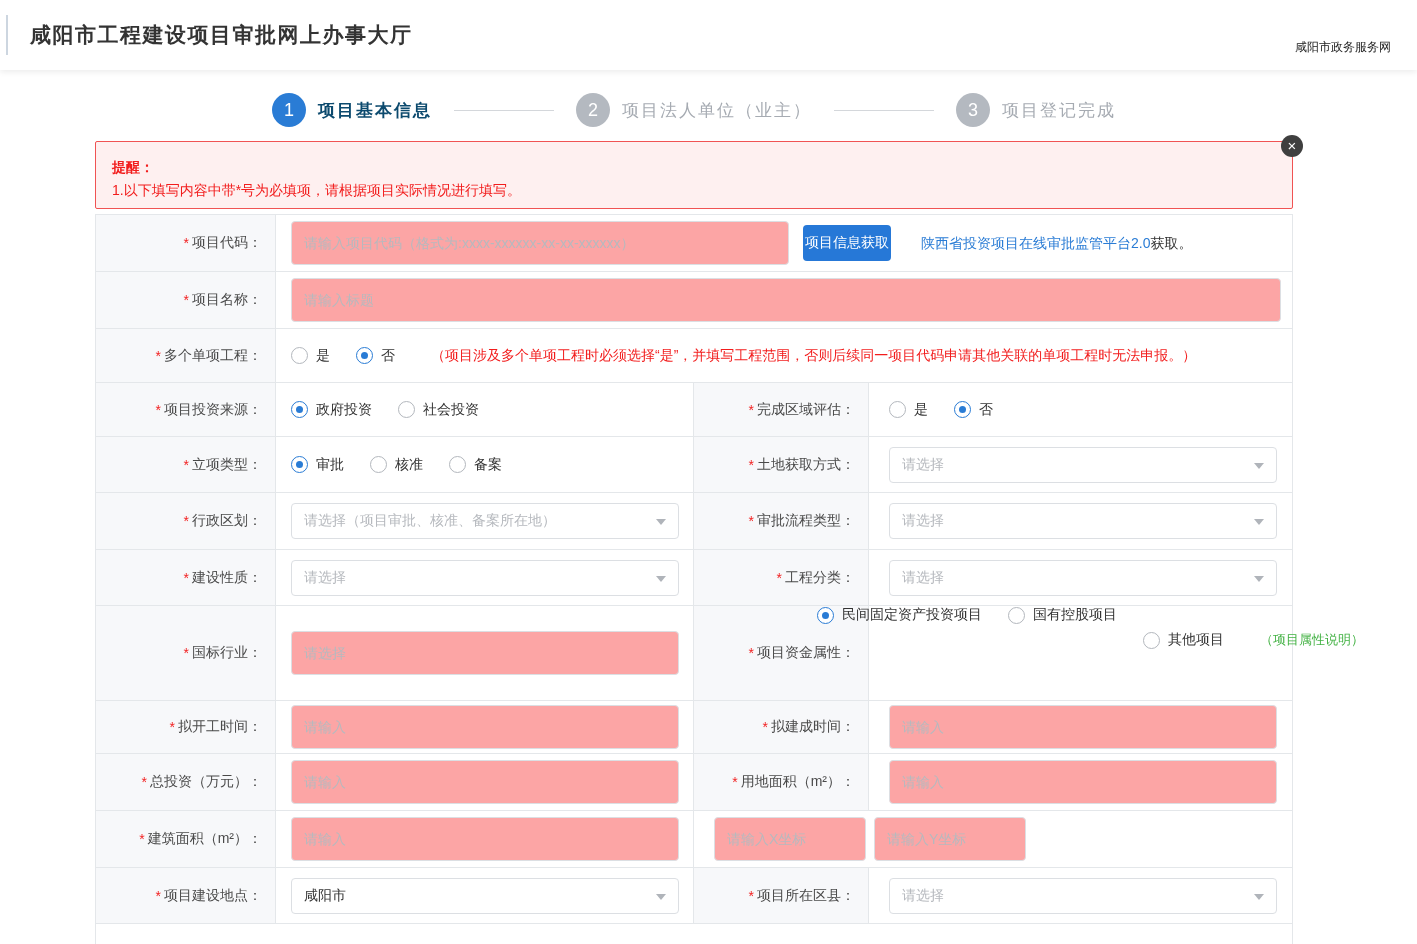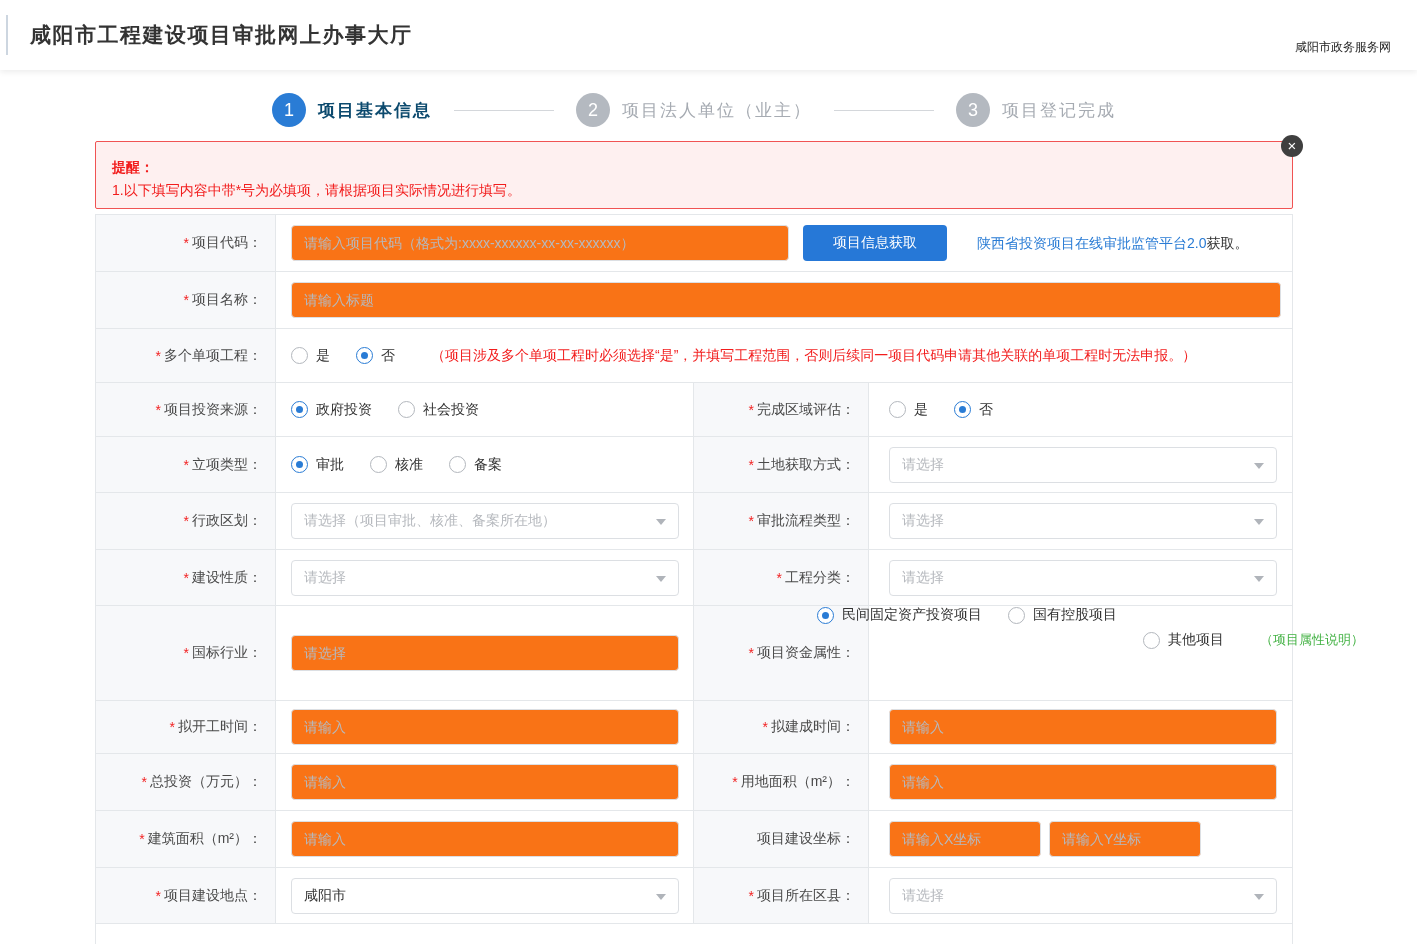--- a/index.html
+++ b/index.html
@@ -28,30 +28,30 @@
   .frow { display:flex; border-bottom:1px solid #e4e7ea; height:56px; }
   .frow.tall { height:95px; }
   .frow.partial { height:44px; border-bottom:none; align-items:flex-start; }
   .lc { width:180px; background:#f7f8fa; border-right:1px solid #e4e7ea; display:flex; align-items:center; justify-content:flex-end; padding-right:13px; font-size:14px; color:#4a4a4a; flex:none; }
   .lc2 { width:175px; }
   .cc { flex:1; display:flex; align-items:center; padding-left:15px; background:#fff; min-width:0; }
   .cc.half { width:418px; flex:none; border-right:1px solid #e4e7ea; }
   .cc.right { padding-left:20px; }
   .req { color:#f22222; margin-right:3px; }
 
-  .tin { height:36px; border:1px solid #dcdfe3; border-radius:4px; font-size:14px; color:#333; padding:0 12px; outline:none; font-family:inherit; background:#f97316; }
+  .tin { height:44px; border:1px solid #dcdfe3; border-radius:4px; font-size:14px; color:#333; padding:0 12px; outline:none; font-family:inherit; background:#fca5a5; }
   .tin::placeholder { color:#b6b9be; }
   .w498{width:498px} .w990{width:990px} .w388{width:388px} .w152{width:152px}
 
   .tsel { position:relative; height:36px; border:1px solid #dcdfe3; border-radius:4px; background:#fff; display:flex; align-items:center; padding:0 30px 0 12px; cursor:pointer; }
   .tsel .ph { font-size:14px; color:#b6b9be; white-space:nowrap; overflow:hidden; }
   .tsel .val { font-size:14px; color:#333; }
   .caret { position:absolute; right:12px; top:15px; width:0; height:0; border-left:5px solid transparent; border-right:5px solid transparent; border-top:6px solid #b0b4ba; }
 
-  .btn-primary { height:36px; margin-left:14px; padding:0 30px; background:#2678d7; color:#fff; border:none; border-radius:4px; font-size:14px; font-family:inherit; cursor:pointer; white-space:nowrap; }
+  .btn-primary { height:36px; margin-left:14px; padding:0 2px; background:#2678d7; color:#fff; border:none; border-radius:4px; font-size:14px; font-family:inherit; cursor:pointer; white-space:nowrap; }
 
   .hint { margin-left:30px; font-size:14px; line-height:22px; color:#333; white-space:nowrap; }
   .hint-link { color:#2a7cd5; text-decoration:none; cursor:pointer; }
 
   .ritem { display:inline-flex; align-items:center; margin-right:26px; cursor:pointer; }
   .radio { width:17px; height:17px; border-radius:50%; border:1px solid #b3b7bd; background:#fff; position:relative; flex:none; }
   .radio.checked { border-color:#2a7cd5; }
   .radio.checked::after { content:""; position:absolute; left:4px; top:4px; width:7px; height:7px; border-radius:50%; background:#2a7cd5; }
   .rlabel { margin-left:8px; font-size:14px; color:#333; white-space:nowrap; }
 
@@ -319,23 +319,20 @@
     </div>
 
     <div class="frow" style="height:57px">
       <div class="lc">
         <span class="req">*</span>
         <span>建筑面积（m²）：</span>
       </div>
       <div class="cc half">
         <input class="tin w388" placeholder="请输入" style="">
       </div>
-      <div class="lc lc2">
-        <span>项目建设坐标：</span>
-      </div>
       <div class="cc right">
         <input class="tin w152" placeholder="请输入X坐标" style="">
         <span class="coord-gap"></span>
         <input class="tin w152" placeholder="请输入Y坐标" style="">
       </div>
     </div>
 
     <div class="frow">
       <div class="lc">
         <span class="req">*</span>

